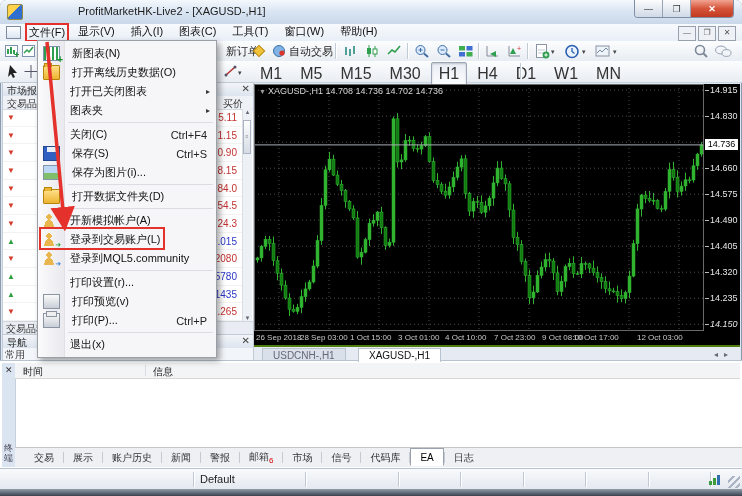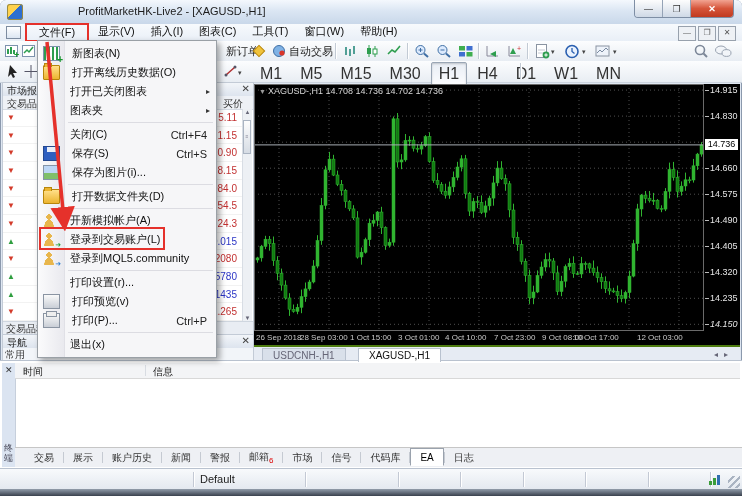--- a/index.html
+++ b/index.html
@@ -21,21 +21,21 @@
     background:linear-gradient(#fdfdfd,#cfd9e6);color:#333;font-size:9px;border-right:1px solid #95a3b6;}
   .wbtn.close{width:42px;background:linear-gradient(#f2a492,#d6553a 50%,#c03a20);color:#fff;
     font-weight:bold;border-right:none;}
 
   
   #menubar{left:0;top:24px;width:742px;height:17px;background:linear-gradient(#f7fafd,#e9eff7);
     border-bottom:1px solid #d4dce6;display:flex;align-items:center;}
   #mb-chart-icon{width:13px;height:11px;margin:0 6px 0 6px;border:1px solid #7d8ca0;background:
     linear-gradient(#fff,#dce6f2);}
   .mb-item{font-size:11px;color:#111;padding:1px 7px;margin-right:2px;white-space:nowrap;}
-  .mb-item.file{border:2px solid #e5312b;padding:0 12px;margin-left:-2px;}
+  .mb-item.file{border:2px solid #e5312b;padding:0 2px;margin-left:-2px;}
   #mdibtns{position:absolute;right:6px;top:2px;display:flex;gap:2px;}
   .mdib{width:16px;height:13px;border:1px solid #98a1ad;background:#eef1f5;color:#555;
     font-size:8px;line-height:11px;text-align:center;}
 
   
   .toolbar{left:0;width:742px;height:20px;background:linear-gradient(#fcfdfe,#e8edf3);
     border-bottom:1px solid #ccd4de;}
   #toolbar1{top:41px;} #toolbar2{top:61px;height:21px;}
   .tsep{position:absolute;top:2px;width:1px;height:16px;background:#c2cad4;box-shadow:1px 0 0 #fff;}
   .tbi{position:absolute;top:1px;width:18px;height:18px;display:flex;align-items:center;justify-content:center;}

